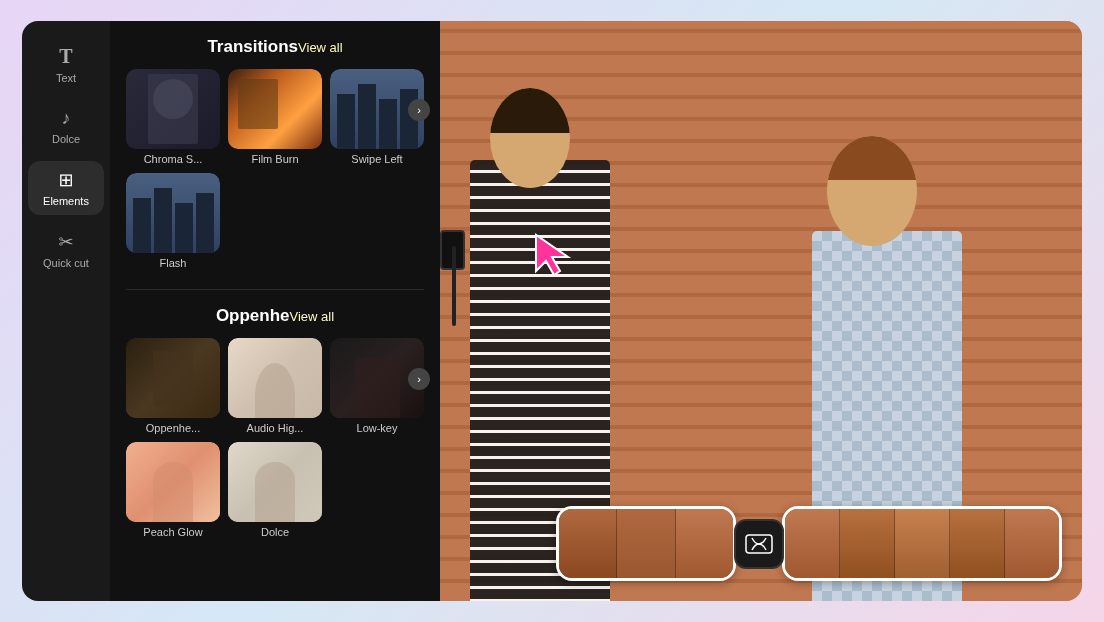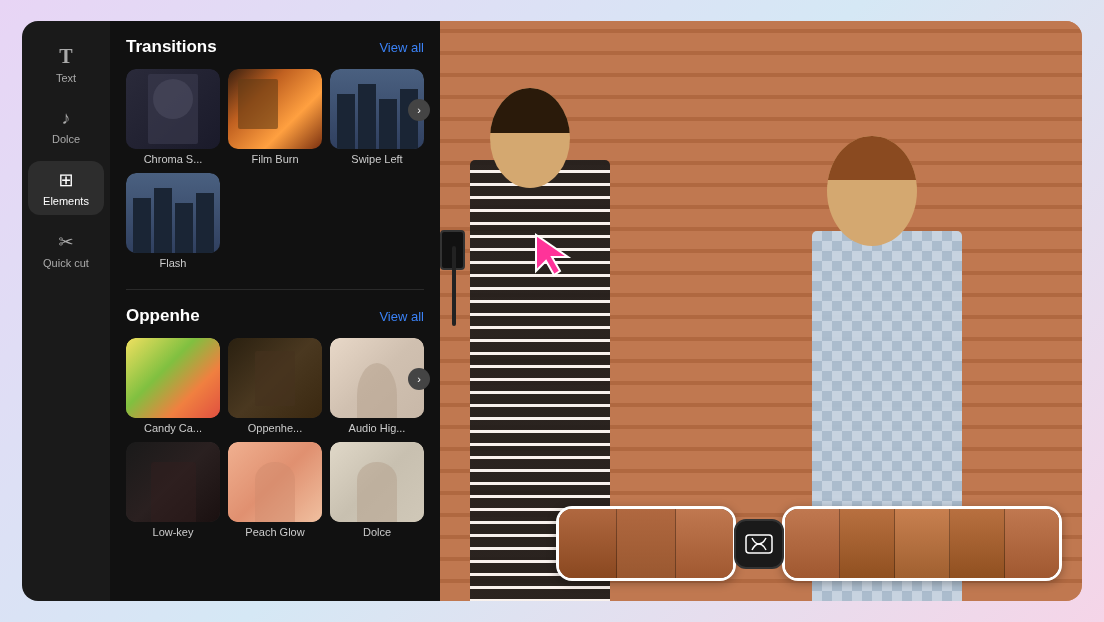--- a/index.html
+++ b/index.html
@@ -65,33 +65,33 @@
     .panel {
       width: 330px;
       background: #111;
       padding: 16px;
       overflow: hidden;
       position: relative;
     }
 
     .section-header {
       display: flex;
-      justify-content: space-between;
+      justify-content: center;
       align-items: center;
       margin-bottom: 12px;
     }
 
     .section-title {
       color: white;
       font-size: 17px;
       font-weight: 700;
     }
 
     .view-all {
-      color: #3b82f6;
+      color: #fef9c3;
       font-size: 13px;
       cursor: pointer;
     }
 
     .grid {
       display: grid;
       grid-template-columns: repeat(3, 1fr);
       gap: 8px;
       margin-bottom: 16px;
       position: relative;
@@ -359,26 +359,20 @@
     </div>
 
     <div class="section-divider"></div>
 
     <div class="section-header">
       <span class="section-title">Oppenhe</span>
       <span class="view-all">View all</span>
     </div>
 
     <div class="grid" style="margin-bottom:12px;">
-      <div class="grid-item">
-        <div class="t-thumb filter-candy" style="position:relative; overflow:hidden;">
-          <div style="position:absolute; inset:0; background:linear-gradient(135deg,#f0e060 0%,#80c040 40%,#f08040 70%,#e05040 100%);"></div>
-        </div>
-        <div class="grid-item-label">Candy Ca...</div>
-      </div>
 
       <div class="grid-item">
         <div class="t-thumb filter-opp" style="position:relative; overflow:hidden;">
           <div style="position:absolute; inset:0; background:linear-gradient(135deg,#2a2010 0%,#4a3820 50%,#3a2810 100%); display:flex; align-items:center; justify-content:center;">
             <div style="width:40px; height:55px; background:rgba(70,50,30,0.6); border-radius:2px;"></div>
           </div>
         </div>
         <div class="grid-item-label">Oppenhe...</div>
       </div>
 

